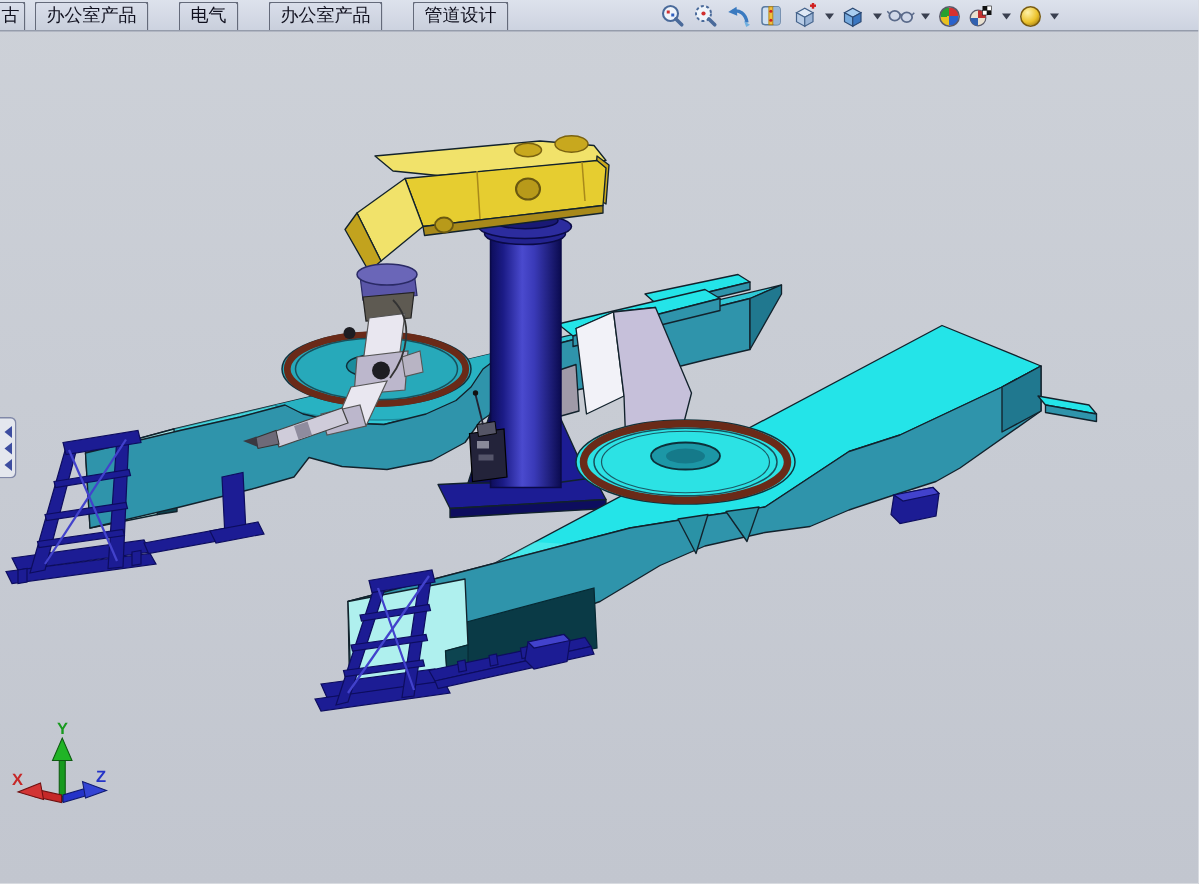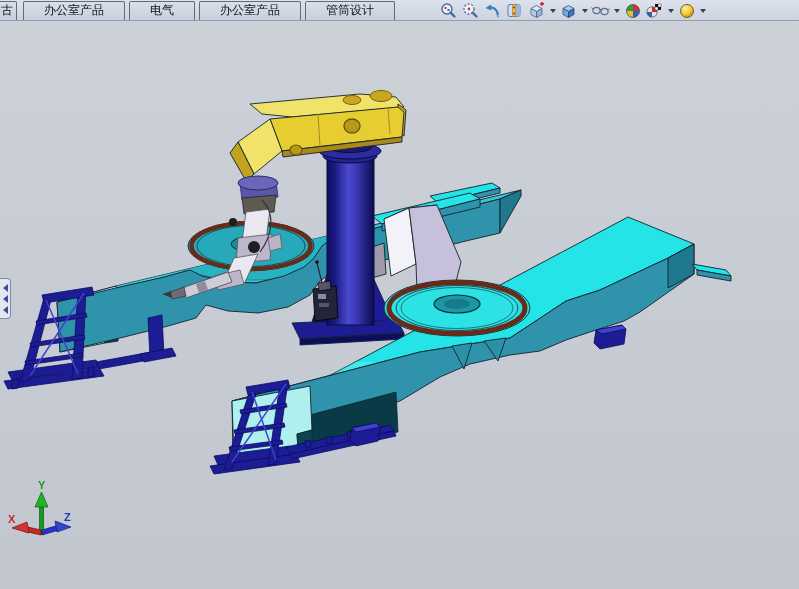--- a/index.html
+++ b/index.html
@@ -14,21 +14,21 @@
   }
   *{margin:0;padding:0;box-sizing:border-box;}
   html,body{width:799px;height:589px;overflow:hidden;font-family:"Liberation Sans",sans-serif;}
   .app{position:relative;width:799px;height:589px;background:var(--bg);}
   
   .toolbar{position:absolute;top:0;left:0;width:799px;height:21px;
     background:linear-gradient(var(--toolbar-top),var(--toolbar-bot));
     border-bottom:1px solid var(--toolbar-border);z-index:5;display:flex;align-items:flex-end;}
   .tabs{display:flex;align-items:flex-end;height:21px;padding-left:0;}
   .tab{flex:none;height:19px;line-height:17px;font-size:12px;color:var(--tab-text);
-    padding:0 20px;margin-right:4px;border:1px solid var(--tab-border);border-bottom:none;
+    padding:0 7px;margin-right:20px;border:1px solid var(--tab-border);border-bottom:none;
     border-radius:2px 2px 0 0;background:linear-gradient(#d9deea,#c9cfdc);white-space:nowrap;cursor:default;}
   .tab.partial{width:17px;padding:0 2px 0 1px;overflow:hidden;margin-right:6px;border-left:none;border-radius:0 2px 0 0;}
   .viewtools{position:absolute;left:438px;top:1px;height:19px;display:flex;align-items:center;gap:1px;}
   .ticon{width:21px;height:19px;display:flex;align-items:center;justify-content:center;border-radius:2px;}
   .dd{width:9px;height:19px;display:flex;align-items:center;justify-content:center;}
   .dd::after{content:"";border-left:3px solid transparent;border-right:3px solid transparent;border-top:4px solid #3a4050;}
   .ball{width:14px;height:14px;border-radius:50%;}
   .ball.rgb{background:conic-gradient(#d83030 0 90deg,#2a62cc 90deg 180deg,#e8c020 180deg 270deg,#28a030 270deg 360deg);border:1px solid #5a5a6a;}
   .ball.gold{background:radial-gradient(circle at 35% 28%,#fff2a8,#ecc32c 55%,#8a6408 100%);border:1px solid #7a5c10;}
   
@@ -249,21 +249,21 @@
     </g>
   </svg>
   </div>
 
   <div class="toolbar">
     <div class="tabs">
       <div class="tab partial">古</div>
       <div class="tab">办公室产品</div>
       <div class="tab">电气</div>
       <div class="tab">办公室产品</div>
-      <div class="tab">管筒设计</div>
+      <div class="tab">管道设计</div>
     </div>
 
     <div class="viewtools">
       <span class="ticon">
         <svg width="17" height="17" viewBox="0 0 17 17">
           <circle cx="7" cy="7" r="5" fill="#eef4fb" stroke="#4a6a9a" stroke-width="1.4"></circle>
           <rect x="4.5" y="5" width="2" height="2" fill="#d03030"></rect>
             <rect x="7.5" y="7" width="2" height="2" fill="#3060c0"></rect>
           <line x1="10.6" y1="10.6" x2="14.5" y2="14.5" stroke="#4a6a9a" stroke-width="2.4" stroke-linecap="round"></line>
         </svg>

